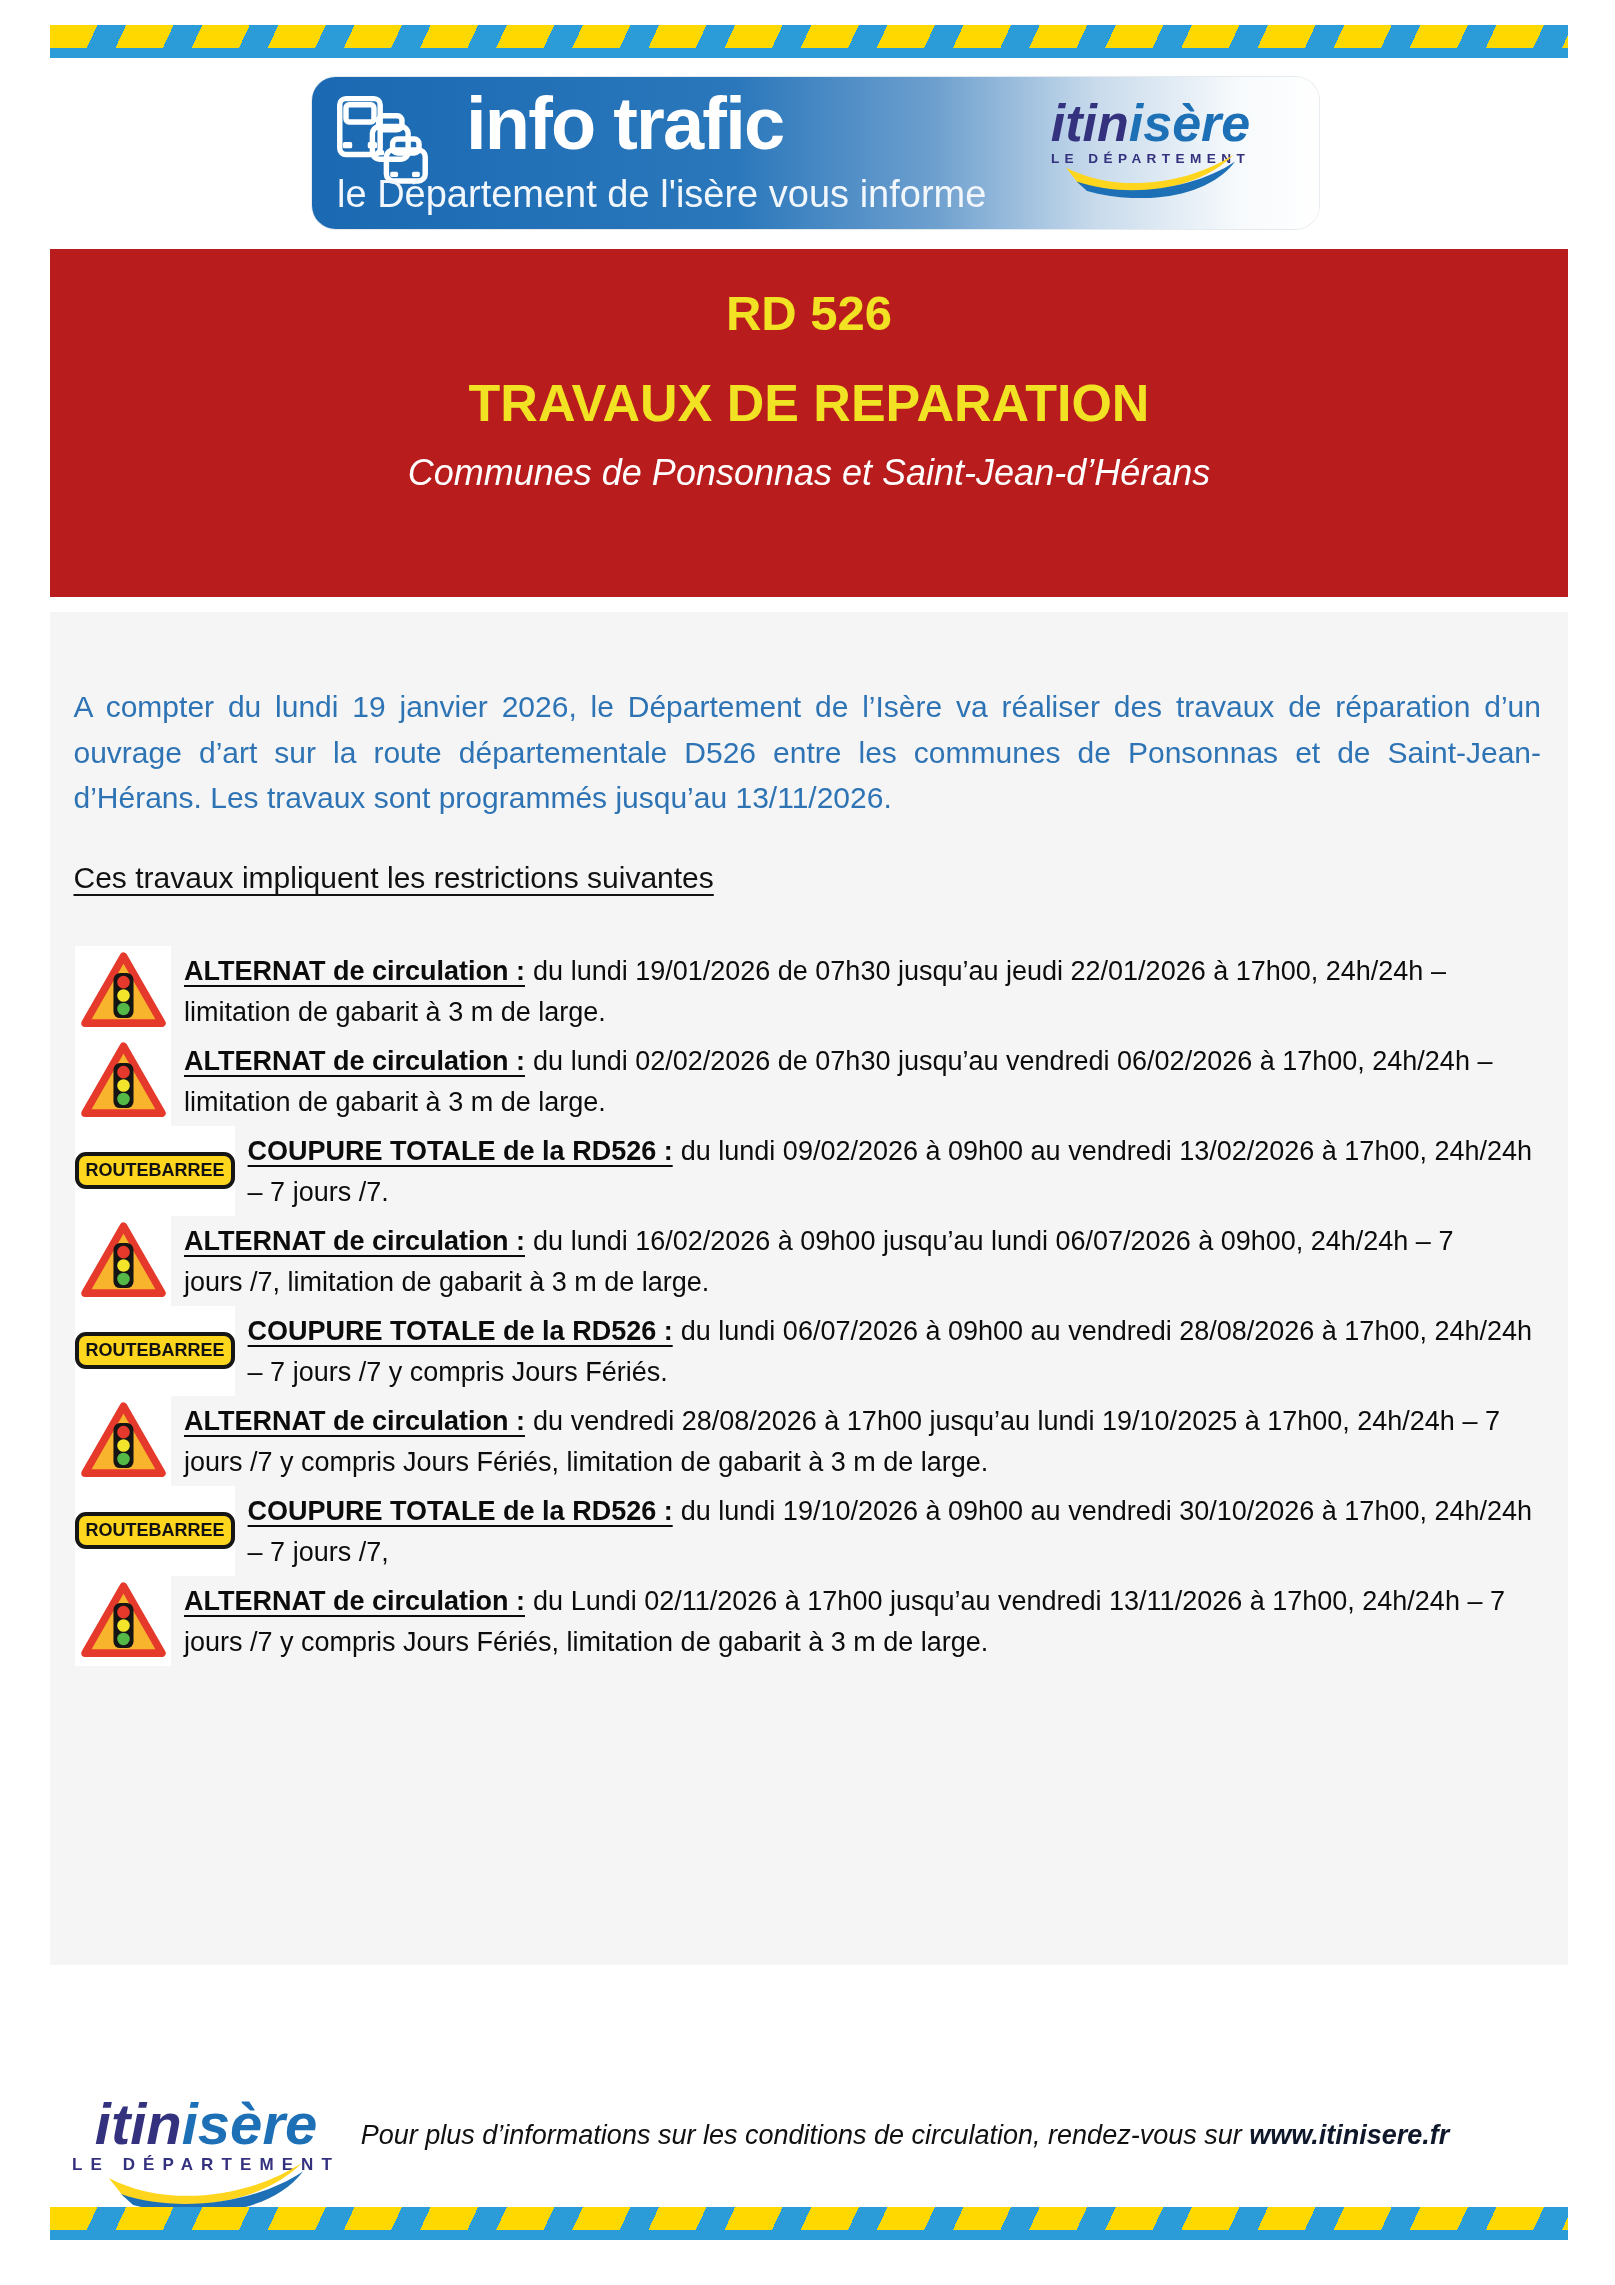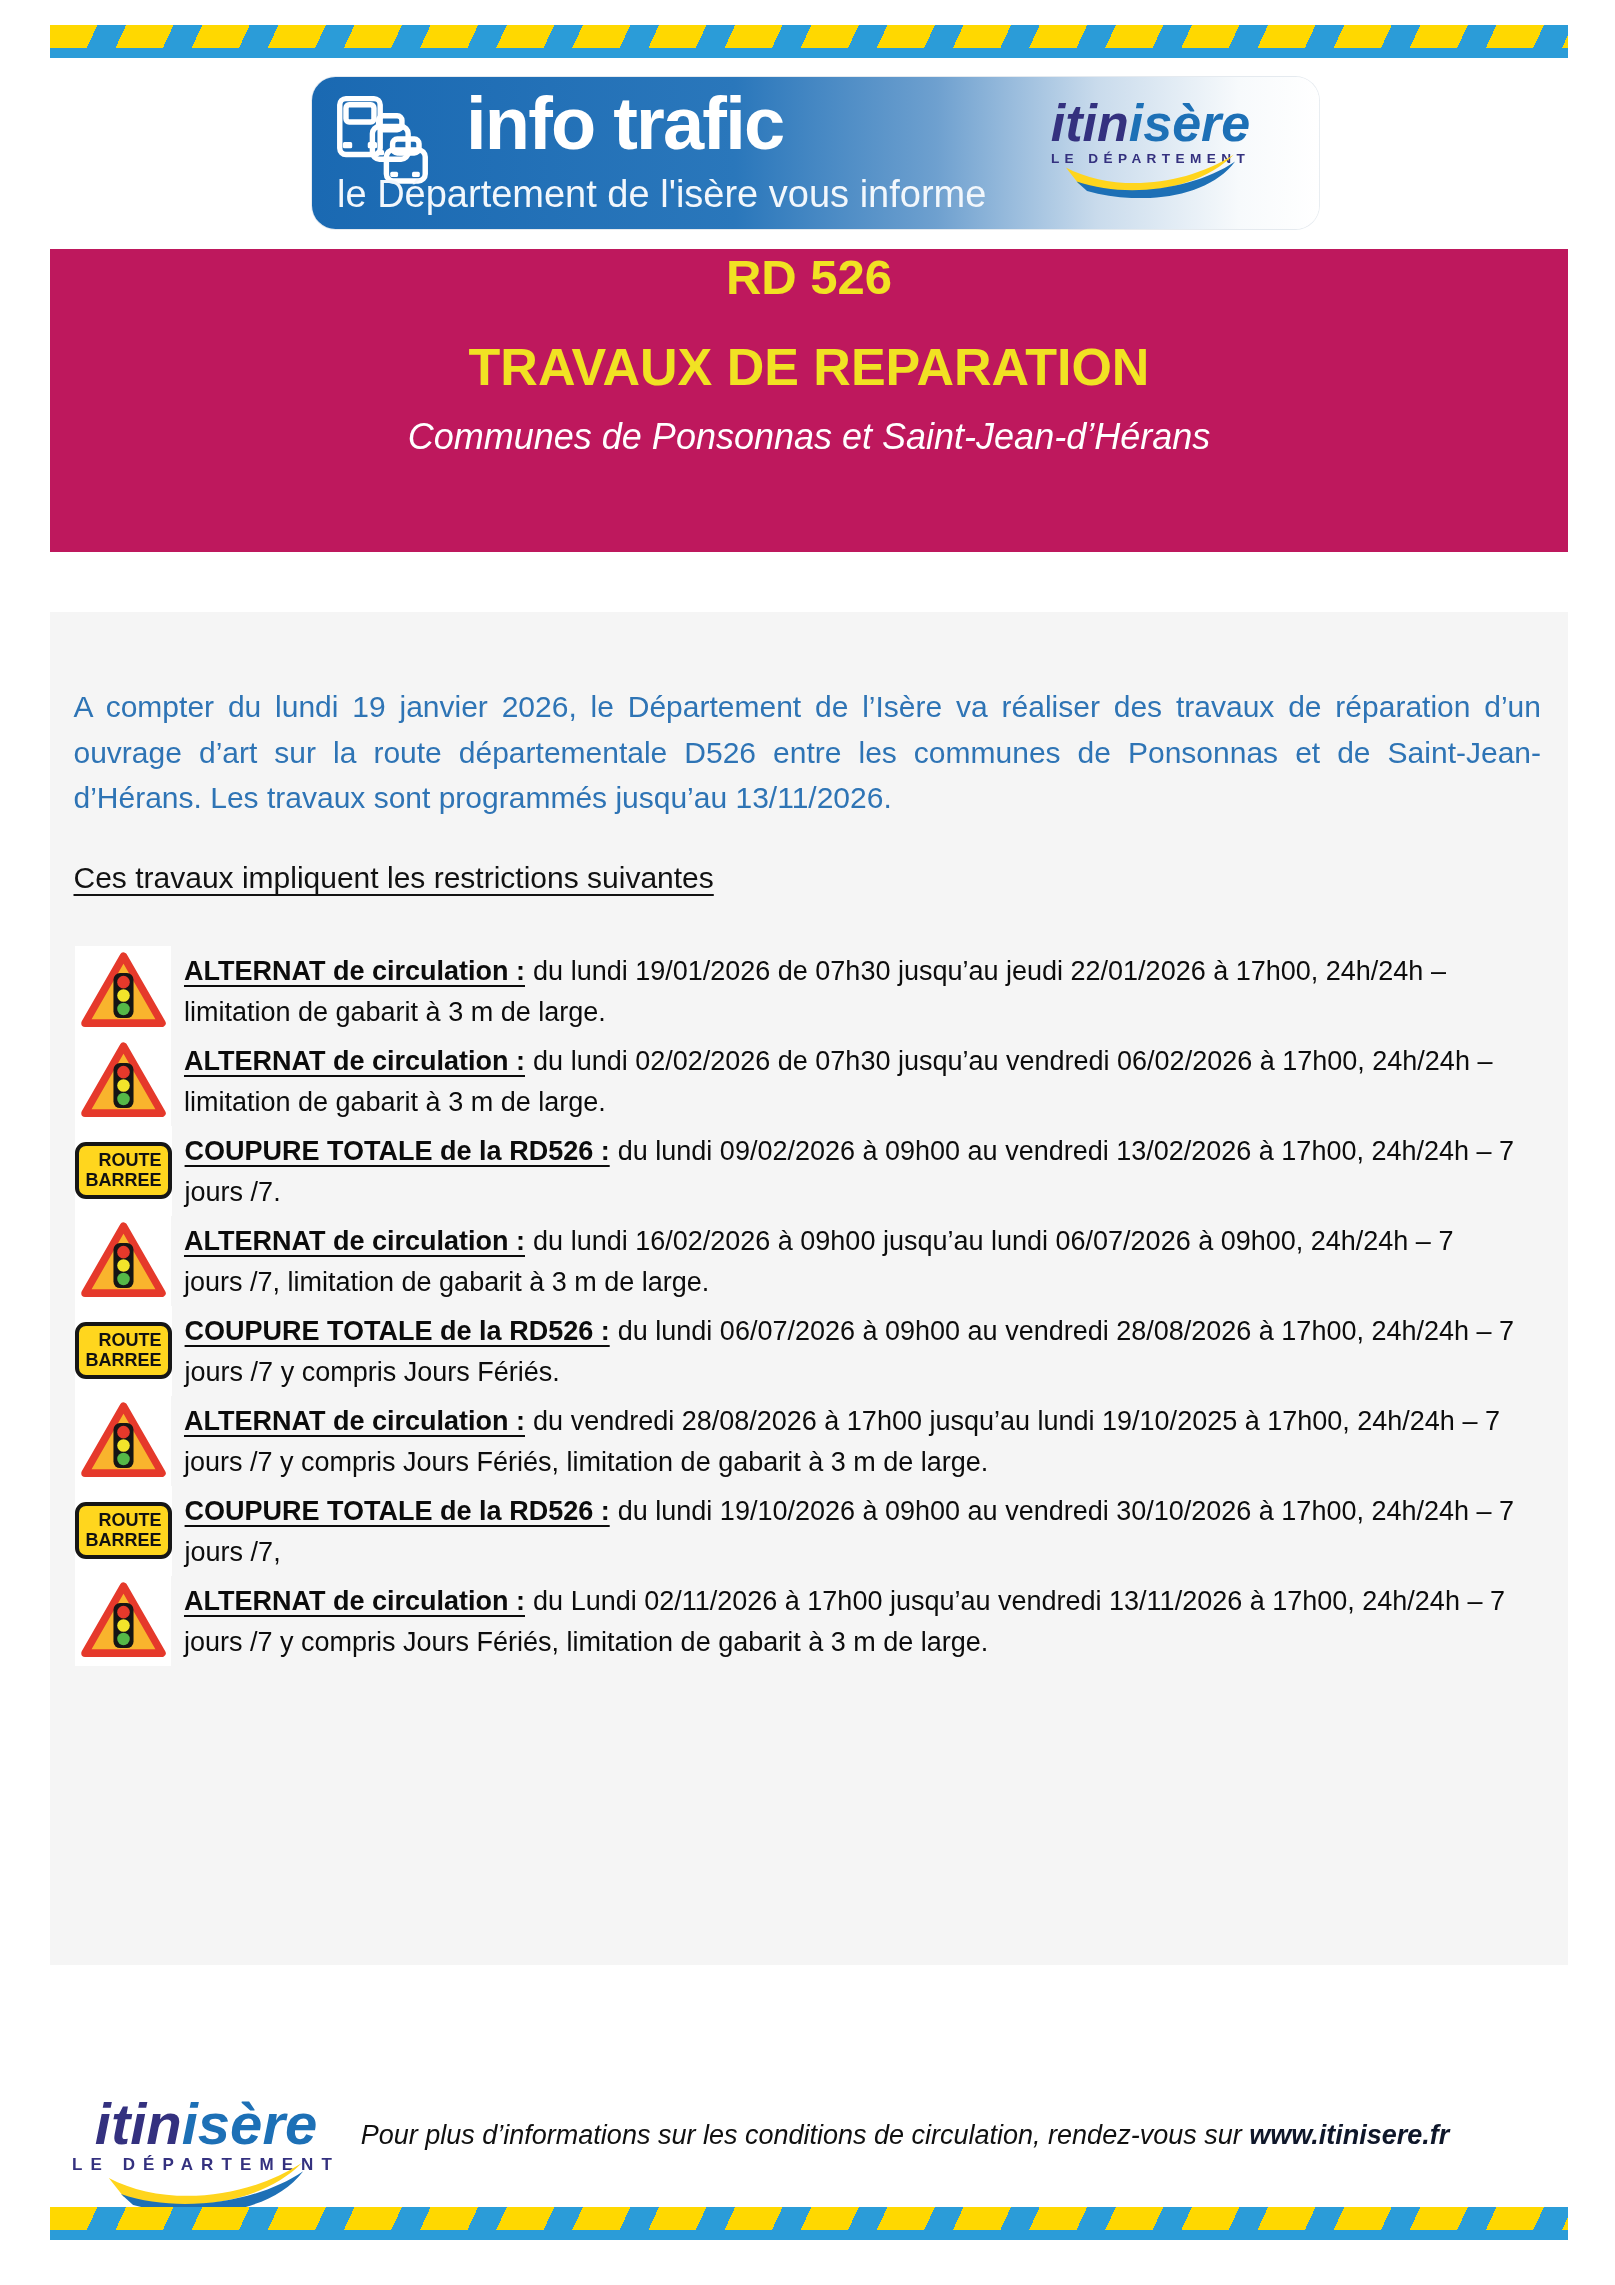--- a/index.html
+++ b/index.html
@@ -39,22 +39,22 @@
   .itin { font-style:italic; font-weight:800; line-height:1; }
   .itin .p1 { color:#34317f; }
   .itin .p2 { color:#1d70b6; }
   .itin-block-header { position:absolute; right:33px; top:20px; width:271px; text-align:center; }
   .itin-block-header .itin { font-size:52px; }
   .itin-block-header .dept { font-size:13.6px; letter-spacing:5.4px; font-weight:700; color:#34317f; margin-top:1.8px; }
   .itin-block-header .swoosh { width:253px; height:47px; margin-top:-14.5px; }
 
   
   .title-banner {
-    position:absolute; left:50px; top:249px; width:1518px; height:303px;
-    background:#be185d; text-align:center; 
+    position:absolute; left:50px; top:249px; width:1518px; height:348px;
+    background:#b91c1c; text-align:center; padding-top:36px;
   }
   .title-banner .l1, .title-banner .l2 {
     font-size:49px; font-weight:900; color:#f1e223; line-height:1.15;
   }
   .title-banner .l2 { margin-top:29px; }
   .title-banner .l3 {
     font-size:52px; font-weight:900; color:#f1e223; line-height:1.15; margin-top:33px;
   }
   .title-banner .l4 {
     font-size:36px; font-style:italic; color:#ffffff; margin-top:18px; font-weight:400;
@@ -74,22 +74,22 @@
   }
   .items { margin-top:51px; display:flex; flex-direction:column; padding-left:1.8px; }
   .item { display:flex; gap:12.7px; align-items:flex-start; }
   .icon-cell {
     flex:0 0 96px; background:#ffffff; display:flex; align-items:center; justify-content:center;
     padding:4.5px 0; min-height:90px;
   }
   .tri-svg { width:87px; height:81px; display:block; }
   .rb-sign {
     background:#ffd61e; border:4.5px solid #161616; border-radius:11px;
-    padding:4.5px 6.3px; text-align:right; font-weight:800; font-size:18px;
-    line-height:1.1; color:#111; display:flex; flex-direction:column;
+    padding:4.5px 6.3px; text-align:left; font-weight:800; font-size:18px;
+    line-height:1.1; color:#111; display:flex; flex-direction:row;
   }
   .item-text { font-size:27px; line-height:1.5; color:#0c0c0c; max-width:1330px; padding-top:5.4px; }
   .item-text .label {
     font-weight:700; text-decoration:underline; text-decoration-thickness:1.8px;
     text-underline-offset:4.5px; padding-right:8.1px;
   }
 
   
   .itin-block-footer { position:absolute; left:52px; top:2095px; width:308px; text-align:center; }
   .itin-block-footer .itin { font-size:58px; }

